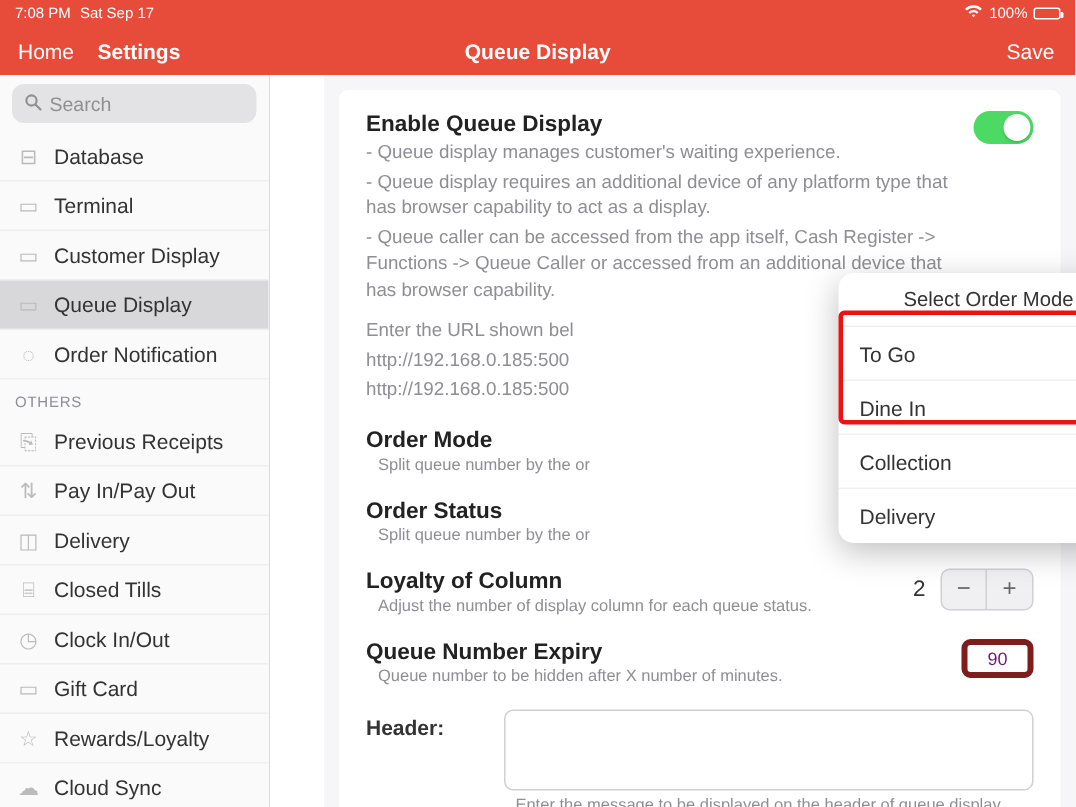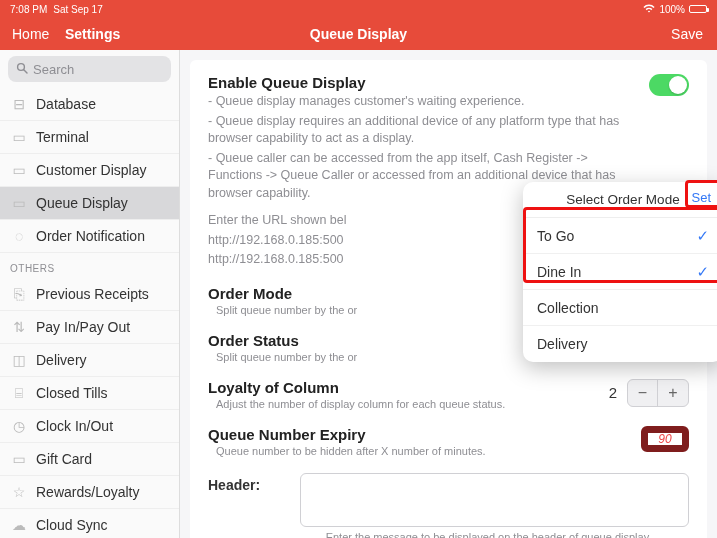--- a/index.html
+++ b/index.html
@@ -4,21 +4,21 @@
 <style>
   * { box-sizing: border-box; margin: 0; padding: 0; }
   body { font-family: -apple-system, "Helvetica Neue", Arial, sans-serif; font-size: 13px; color: #333; background: #fff; width: 717px; height: 538px; overflow: hidden; }
   .statusbar { height: 18px; background: #e74b3a; display: flex; justify-content: space-between; align-items: center; padding: 0 10px; color: #fff; font-size: 10px; font-weight: 500; }
   .statusbar .right { display: flex; align-items: center; gap: 4px; }
   .navbar { height: 32px; background: #e74b3a; display: flex; align-items: center; color: #fff; font-size: 14px; position: relative; }
   .navbar .home { position: absolute; left: 12px; }
   .navbar .settings { position: absolute; left: 65px; font-weight: 600; }
   .navbar .title { margin: 0 auto; font-weight: 600; }
   .navbar .save { position: absolute; right: 14px; }
-  .main { display: flex; height: calc(538px - 50px); }
+  .main { display: flex; height: calc(538px - 50px); gap: 36px; }
   .sidebar { width: 180px; background: #fafafa; border-right: 1px solid #ddd; overflow-y: auto; }
   .search { margin: 6px 8px; background: #e3e3e5; border-radius: 8px; height: 26px; display: flex; align-items: center; padding: 0 8px; color: #8e8e93; font-size: 13px; }
   .search .mag { margin-right: 5px; font-size: 12px; }
   .side-item { height: 33px; display: flex; align-items: center; padding: 0 10px; font-size: 14px; color: #333; border-bottom: 1px solid #eee; gap: 8px; }
   .side-item.active { background: #d8d8da; }
   .side-section { font-size: 10px; color: #8e8e93; padding: 10px 10px 4px; letter-spacing: .5px; }
   .icon { width: 18px; height: 18px; display: inline-flex; align-items: center; justify-content: center; color: #bbb; font-size: 14px; }
   .content { flex: 1; background: #f6f6f8; overflow-y: auto; position: relative; padding: 0; }
   .card { background: #fff; margin: 10px 10px; border-radius: 6px; padding: 14px 18px 18px; position: relative; }
   .row-head { display: flex; justify-content: space-between; align-items: flex-start; }
@@ -30,21 +30,21 @@
   .toggle.off::after { left: 2px; right: auto; }
   .setting-row { display: flex; justify-content: flex-end; align-items: flex-start; margin-top: 16px; }
   .setting-left { flex: 1; }
   .subdesc { font-size: 11px; color: #8e8e93; margin-top: 2px; padding-left: 8px; }
   .pillbtn { border: 1px solid #d0d0d4; border-radius: 16px; padding: 5px 16px; font-size: 12px; color: #555; background: #fff; }
   .stepper { display: flex; align-items: center; gap: 10px; }
   .stepper-val { font-size: 15px; font-weight: 500; }
   .stepper-btns { display: flex; border: 1px solid #d0d0d4; border-radius: 6px; overflow: hidden; background: #f0f0f2; }
   .stepper-btns span { width: 30px; height: 26px; display: flex; align-items: center; justify-content: center; font-size: 16px; color: #666; }
   .stepper-btns span:first-child { border-right: 1px solid #d0d0d4; }
-  .numbox { border: 7px solid #7f1d1d; border-radius: 6px; width: 48px; height: 26px; display: flex; align-items: center; justify-content: center; font-size: 12px; color: #ef4444; background: #fff; font-style: italic; }
+  .numbox { border: 4px solid #7f1d1d; border-radius: 6px; width: 48px; height: 26px; display: flex; align-items: center; justify-content: center; font-size: 12px; color: #701a75; background: #fff; }
   .textarea { border: 1px solid #d0d0d4; border-radius: 6px; flex: 1; height: 54px; margin-left: 12px; background: #fff; }
   .fieldlabel { font-size: 14px; font-weight: 600; padding-top: 4px; min-width: 80px; }
   .caption { font-size: 11px; color: #8e8e93; text-align: center; margin-top: 4px; }
   
   .popover { position: absolute; top: 132px; left: 343px; width: 200px; background: #fff; border-radius: 10px; box-shadow: 0 6px 22px rgba(0,0,0,.25); z-index: 20; }
   .pop-head { display: flex; align-items: center; justify-content: center; height: 36px; font-size: 13.5px; font-weight: 500; position: relative; border-bottom: 1px solid #eee; }
   .pop-set { position: absolute; right: 8px; top: 6px; font-size: 13px; color: #3478f6; padding: 2px 4px; }
   .pop-row { height: 36px; display: flex; align-items: center; justify-content: space-between; padding: 0 14px; font-size: 14px; border-bottom: 1px solid #f0f0f0; }
   .pop-row:last-child { border-bottom: none; }
   .check { color: #3478f6; font-size: 15px; }

